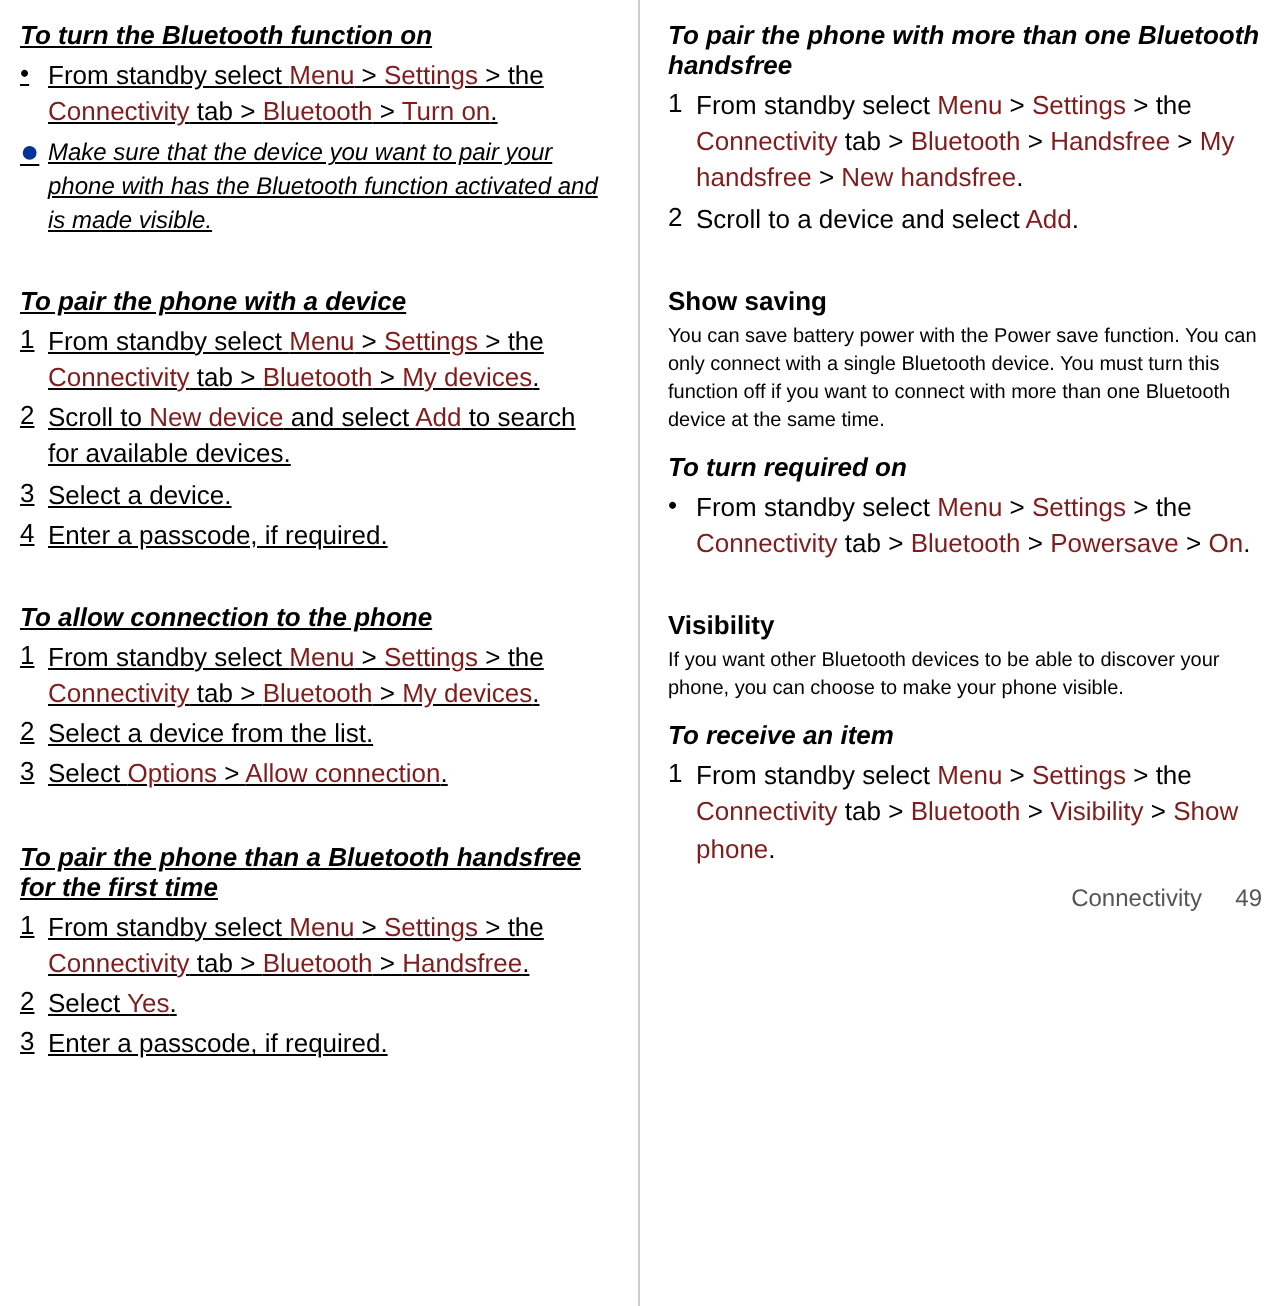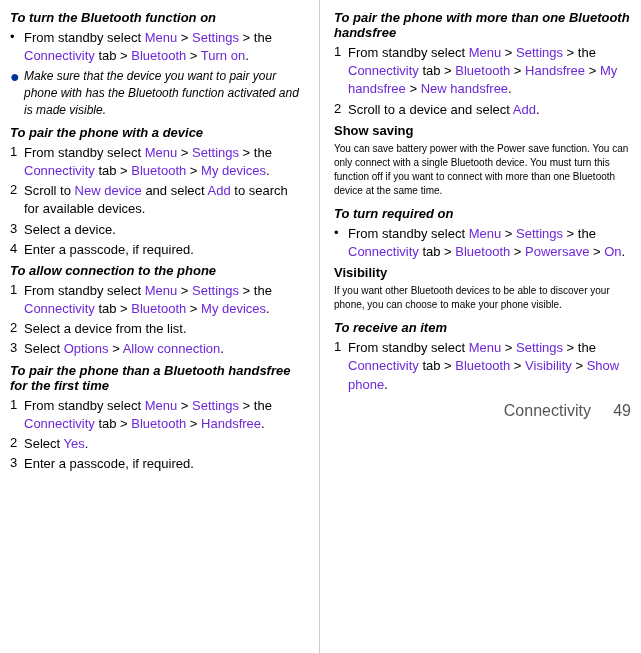--- a/index.html
+++ b/index.html
@@ -9,20 +9,21 @@
       background: #fff;
       color: #000;
       width: 641px;
       min-height: 653px;
       display: flex;
     }
     .left-col {
       width: 320px;
       padding: 10px 14px 24px 10px;
       border-right: 1px solid #ccc;
+      text-decoration: underline;
     }
     .right-col {
       width: 321px;
       padding: 10px 10px 26px 14px;
     }
     .section-title {
       font-weight: bold;
       font-style: italic;
       margin-bottom: 4px;
       margin-top: 8px;
@@ -31,29 +32,29 @@
     .section-title:first-child { margin-top: 0; }
     .step { display: flex; margin-bottom: 2px; align-items: flex-start; }
     .step-num { min-width: 14px; font-size: 13px; }
     .step-text { flex: 1; font-size: 13px; line-height: 1.4; }
     .bullet-row { display: flex; margin-bottom: 3px; align-items: flex-start; }
     .bullet-sym { min-width: 14px; font-size: 13px; }
     .bullet-text { flex: 1; font-size: 13px; line-height: 1.4; }
     .note-row { display: flex; margin-bottom: 6px; align-items: flex-start; }
     .note-sym { min-width: 14px; font-size: 16px; color: #003399; font-weight: bold; }
     .note-text { flex: 1; font-size: 12px; line-height: 1.4; font-style: italic; }
-    a, .link { color: #6d28d9; text-decoration: none; }
+    a, .link { color: #7f1d1d; text-decoration: none; }
     .body-text { font-size: 10px; line-height: 1.4; margin-bottom: 4px; }
     .footer-right {
       text-align: right;
-      font-size: 16px;
+      font-size: 12px;
       color: #555;
       margin-top: 8px;
     }
-    .section-gap { margin-top: 4px; }
+    .section-gap { margin-top: 24px; }
   </style>
 </head>
 <body>
 
 <div class="left-col">
 
   <div>
     <div class="section-title">To turn the Bluetooth function on</div>
     <div class="bullet-row">
       <span class="bullet-sym">•</span>

